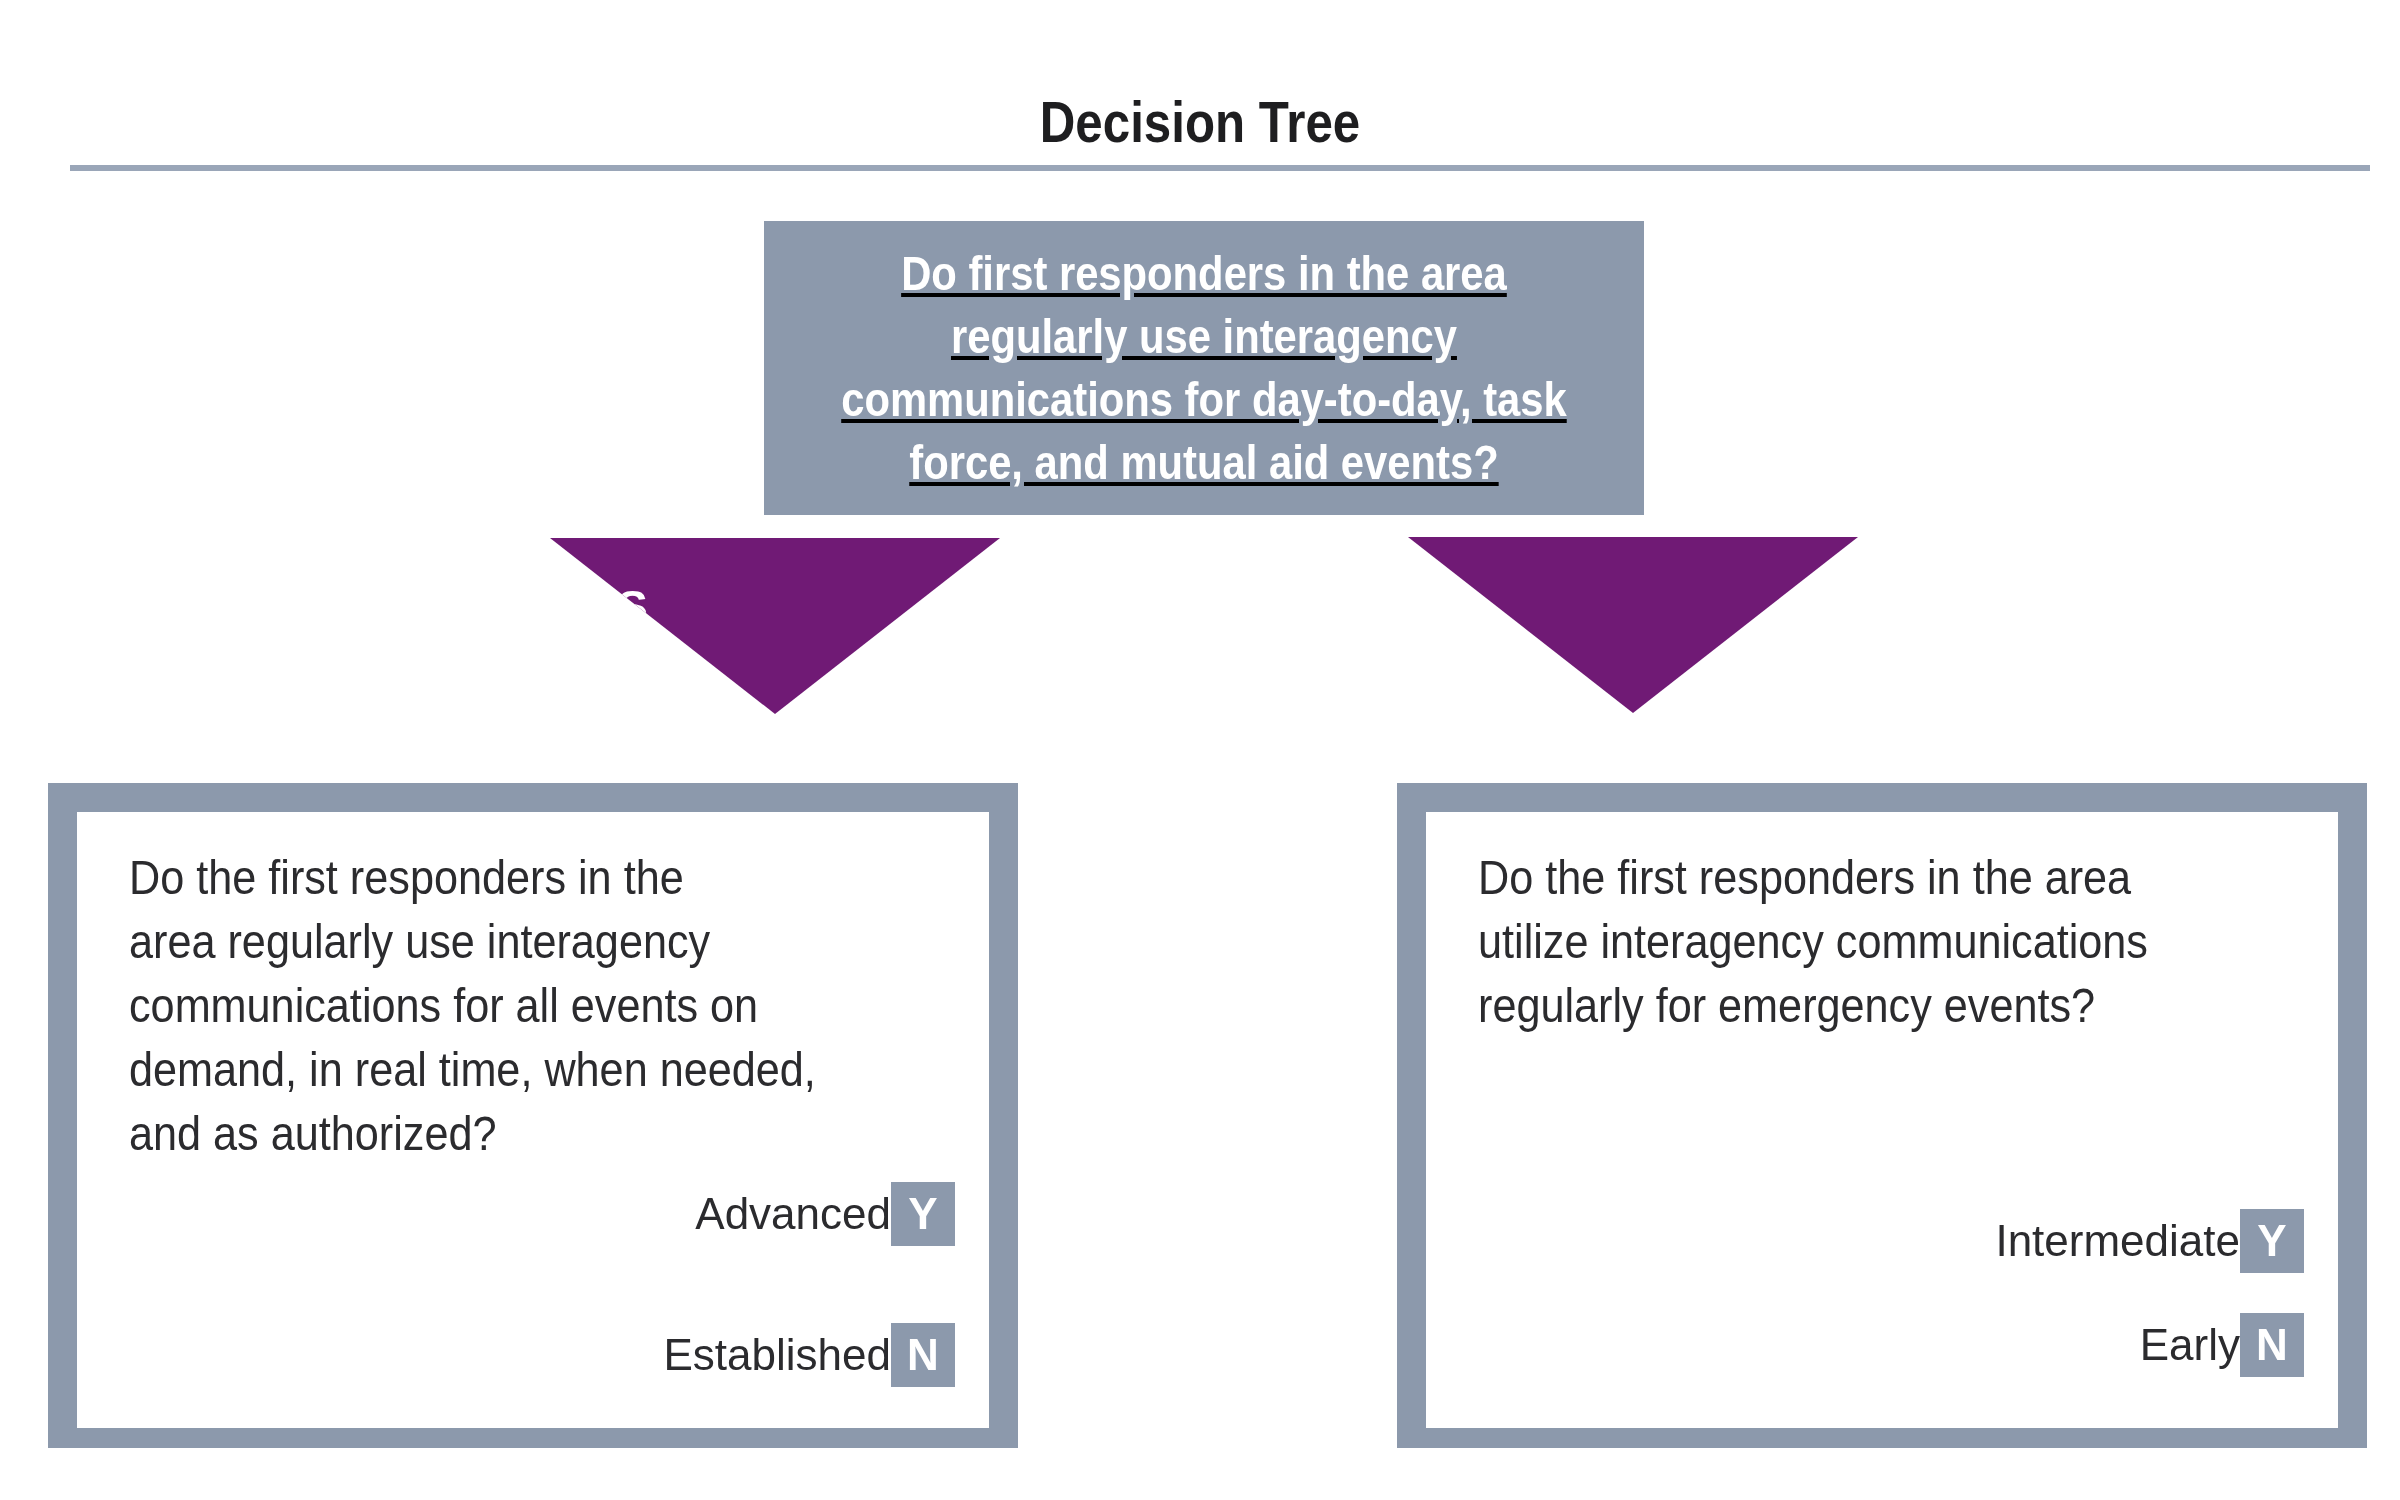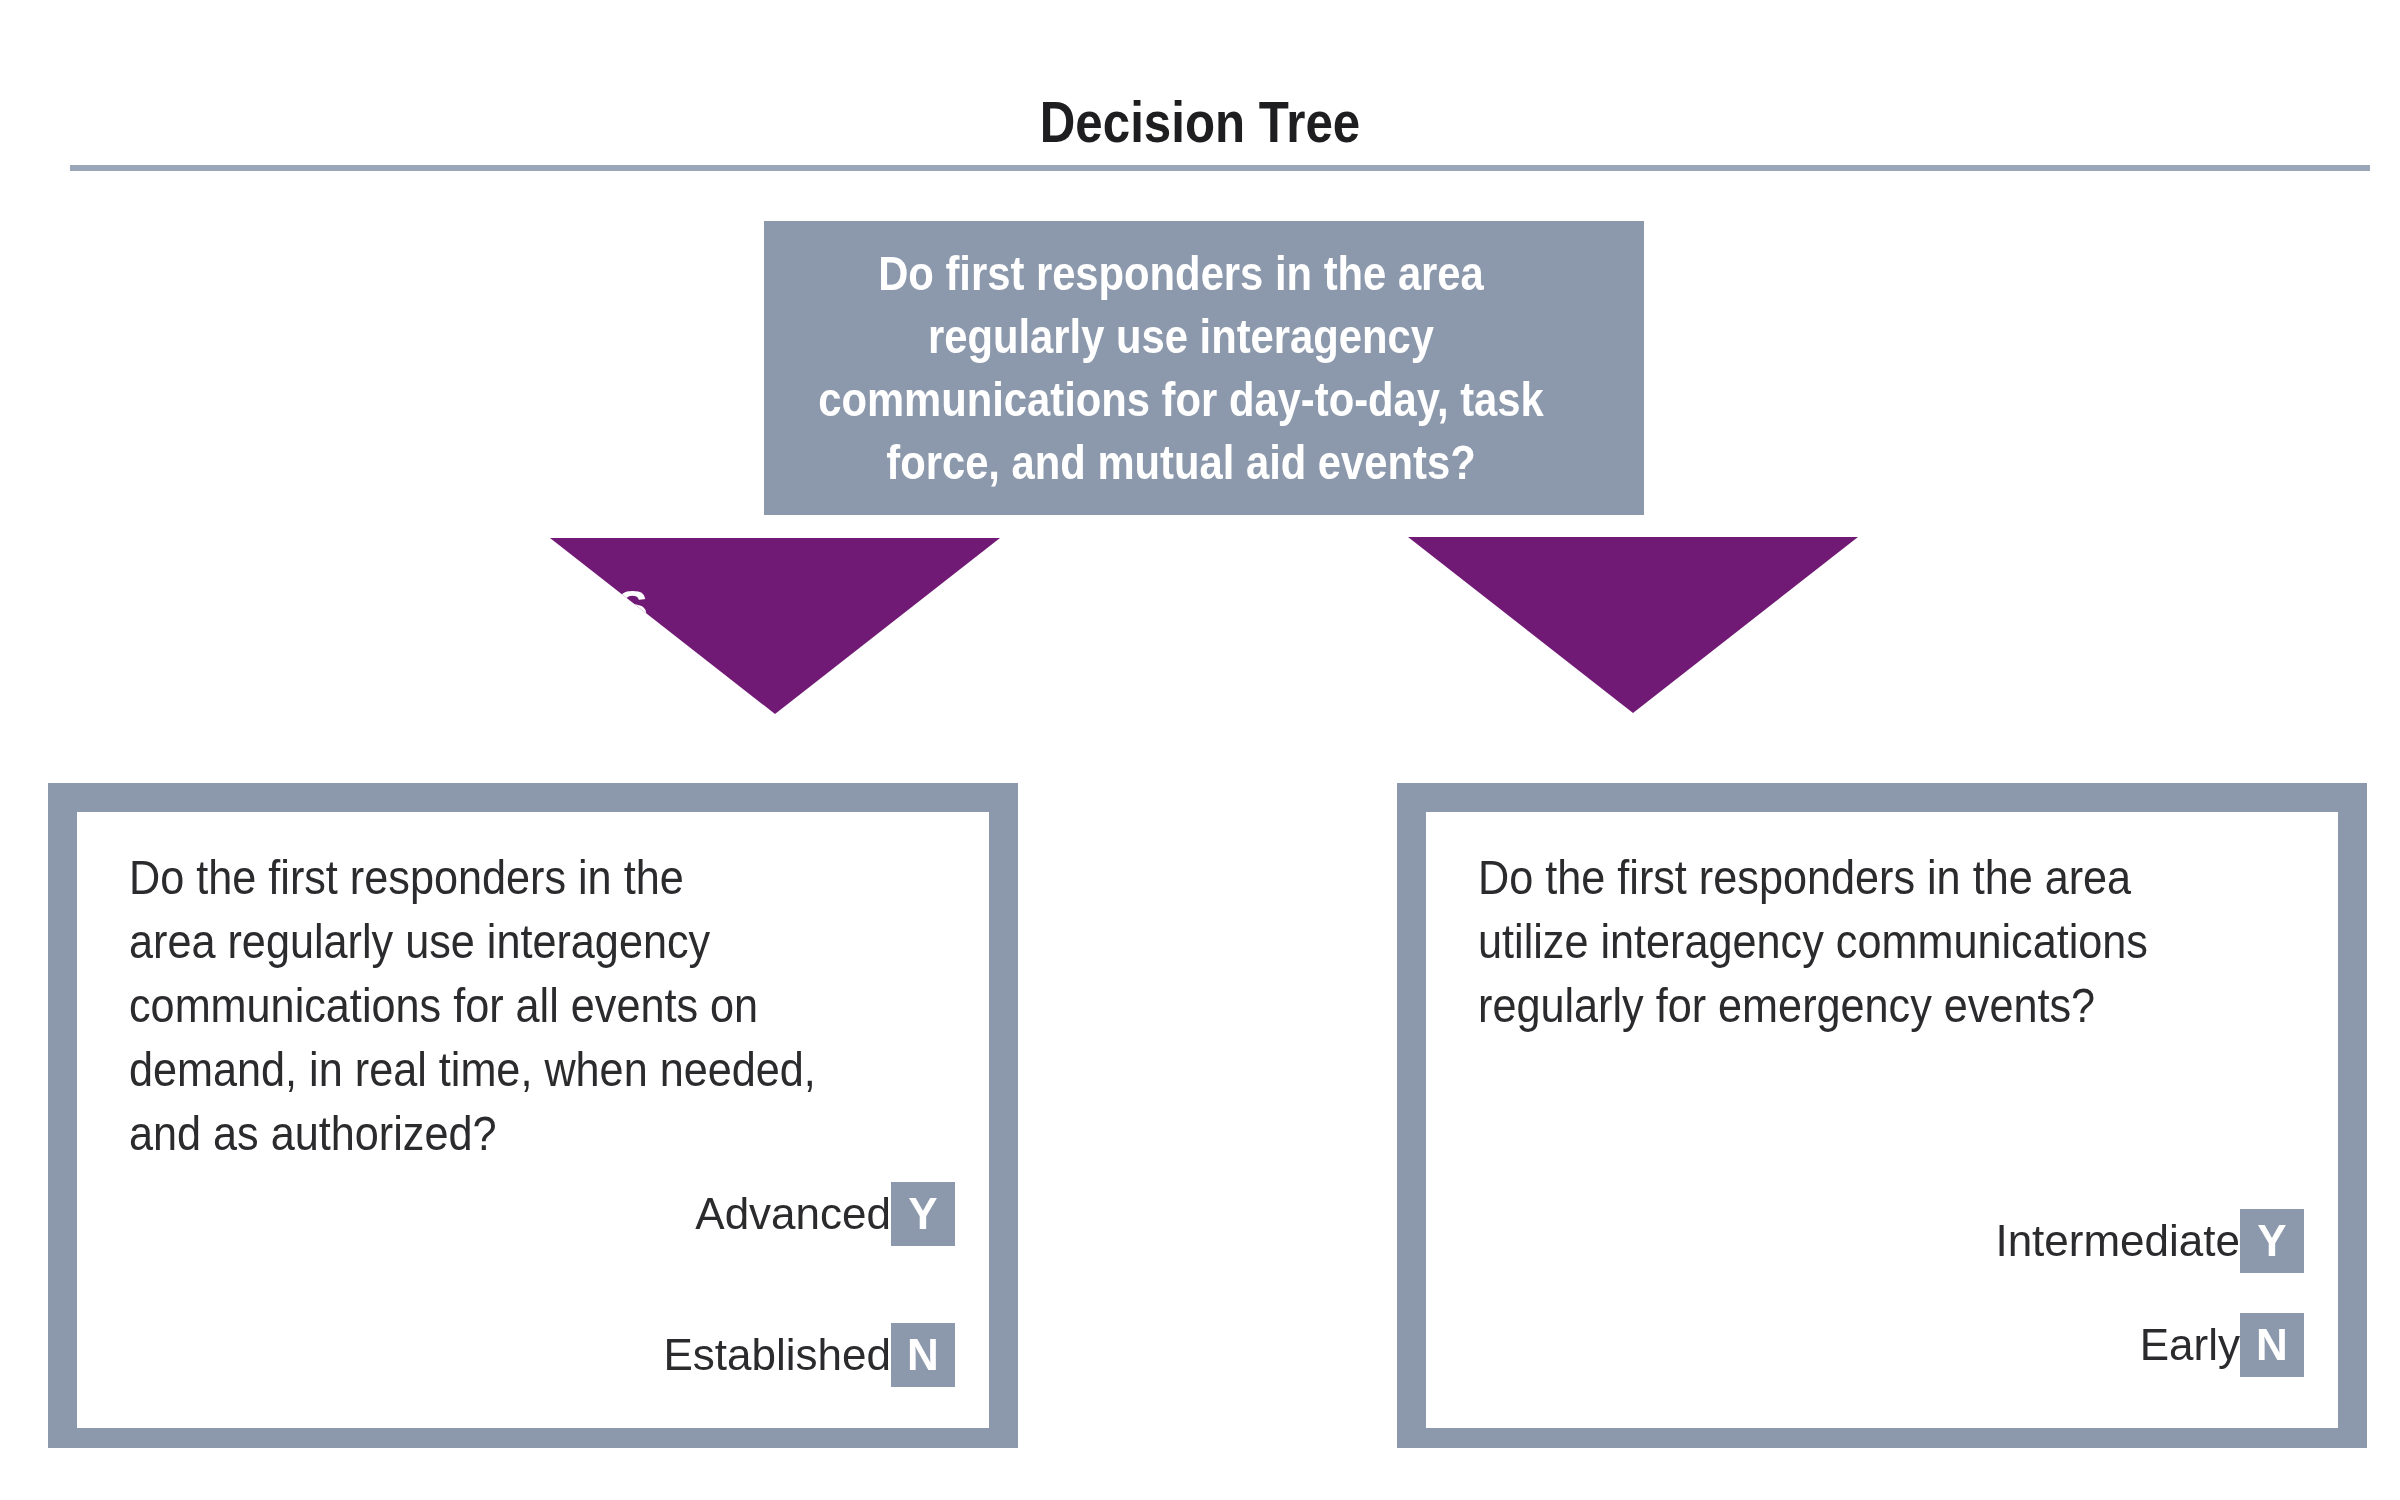--- a/index.html
+++ b/index.html
@@ -42,20 +42,22 @@
   
   .root-box {
     position: absolute;
     left: 764px;
     top: 221px;
     width: 880px;
     height: 294px;
     background: #8c99ac;
     display: flex;
     align-items: center;
+    justify-content: center;
+    text-decoration: underline;
   }
   .root-question {
     color: #ffffff;
     font-weight: bold;
     font-size: 48px;
     line-height: 63px;
     text-align: center;
     white-space: pre;
     transform: scaleX(0.87);
   }

